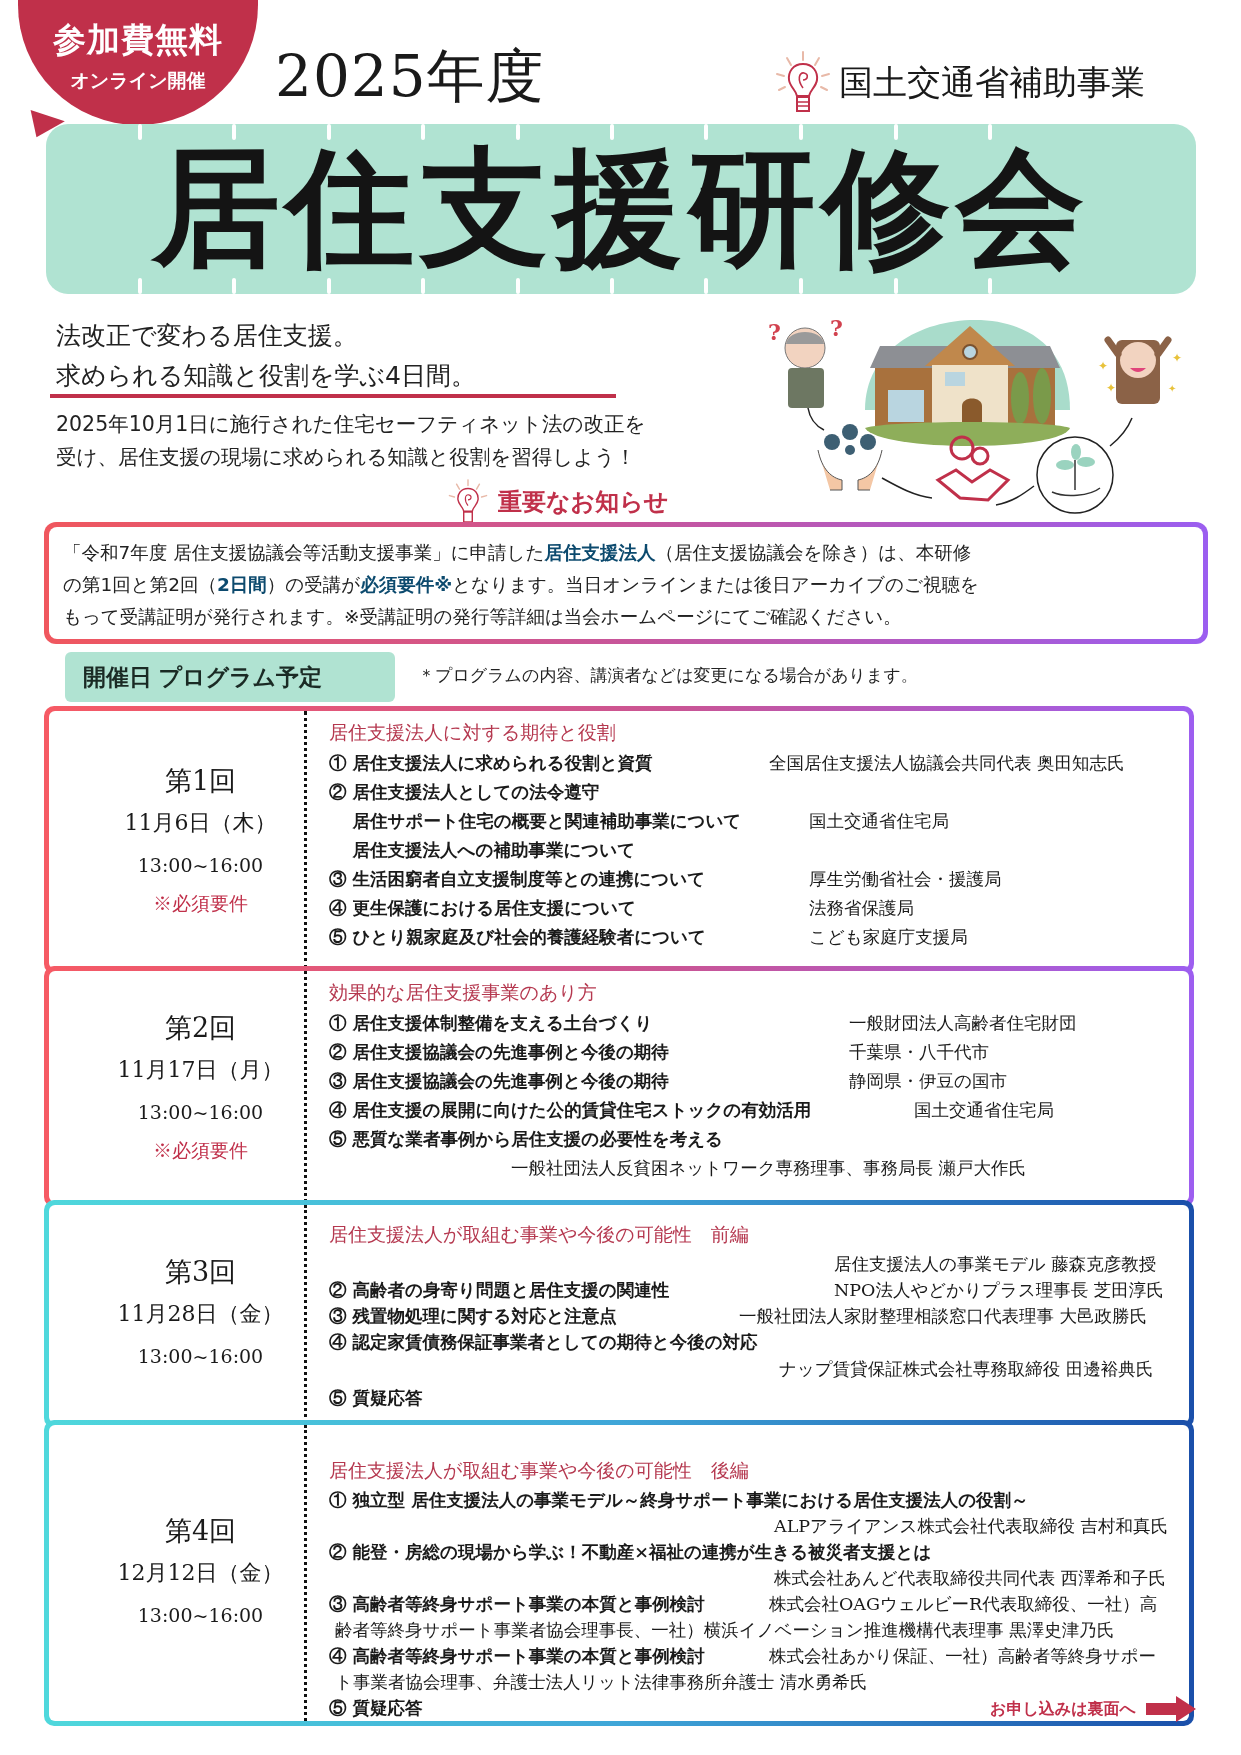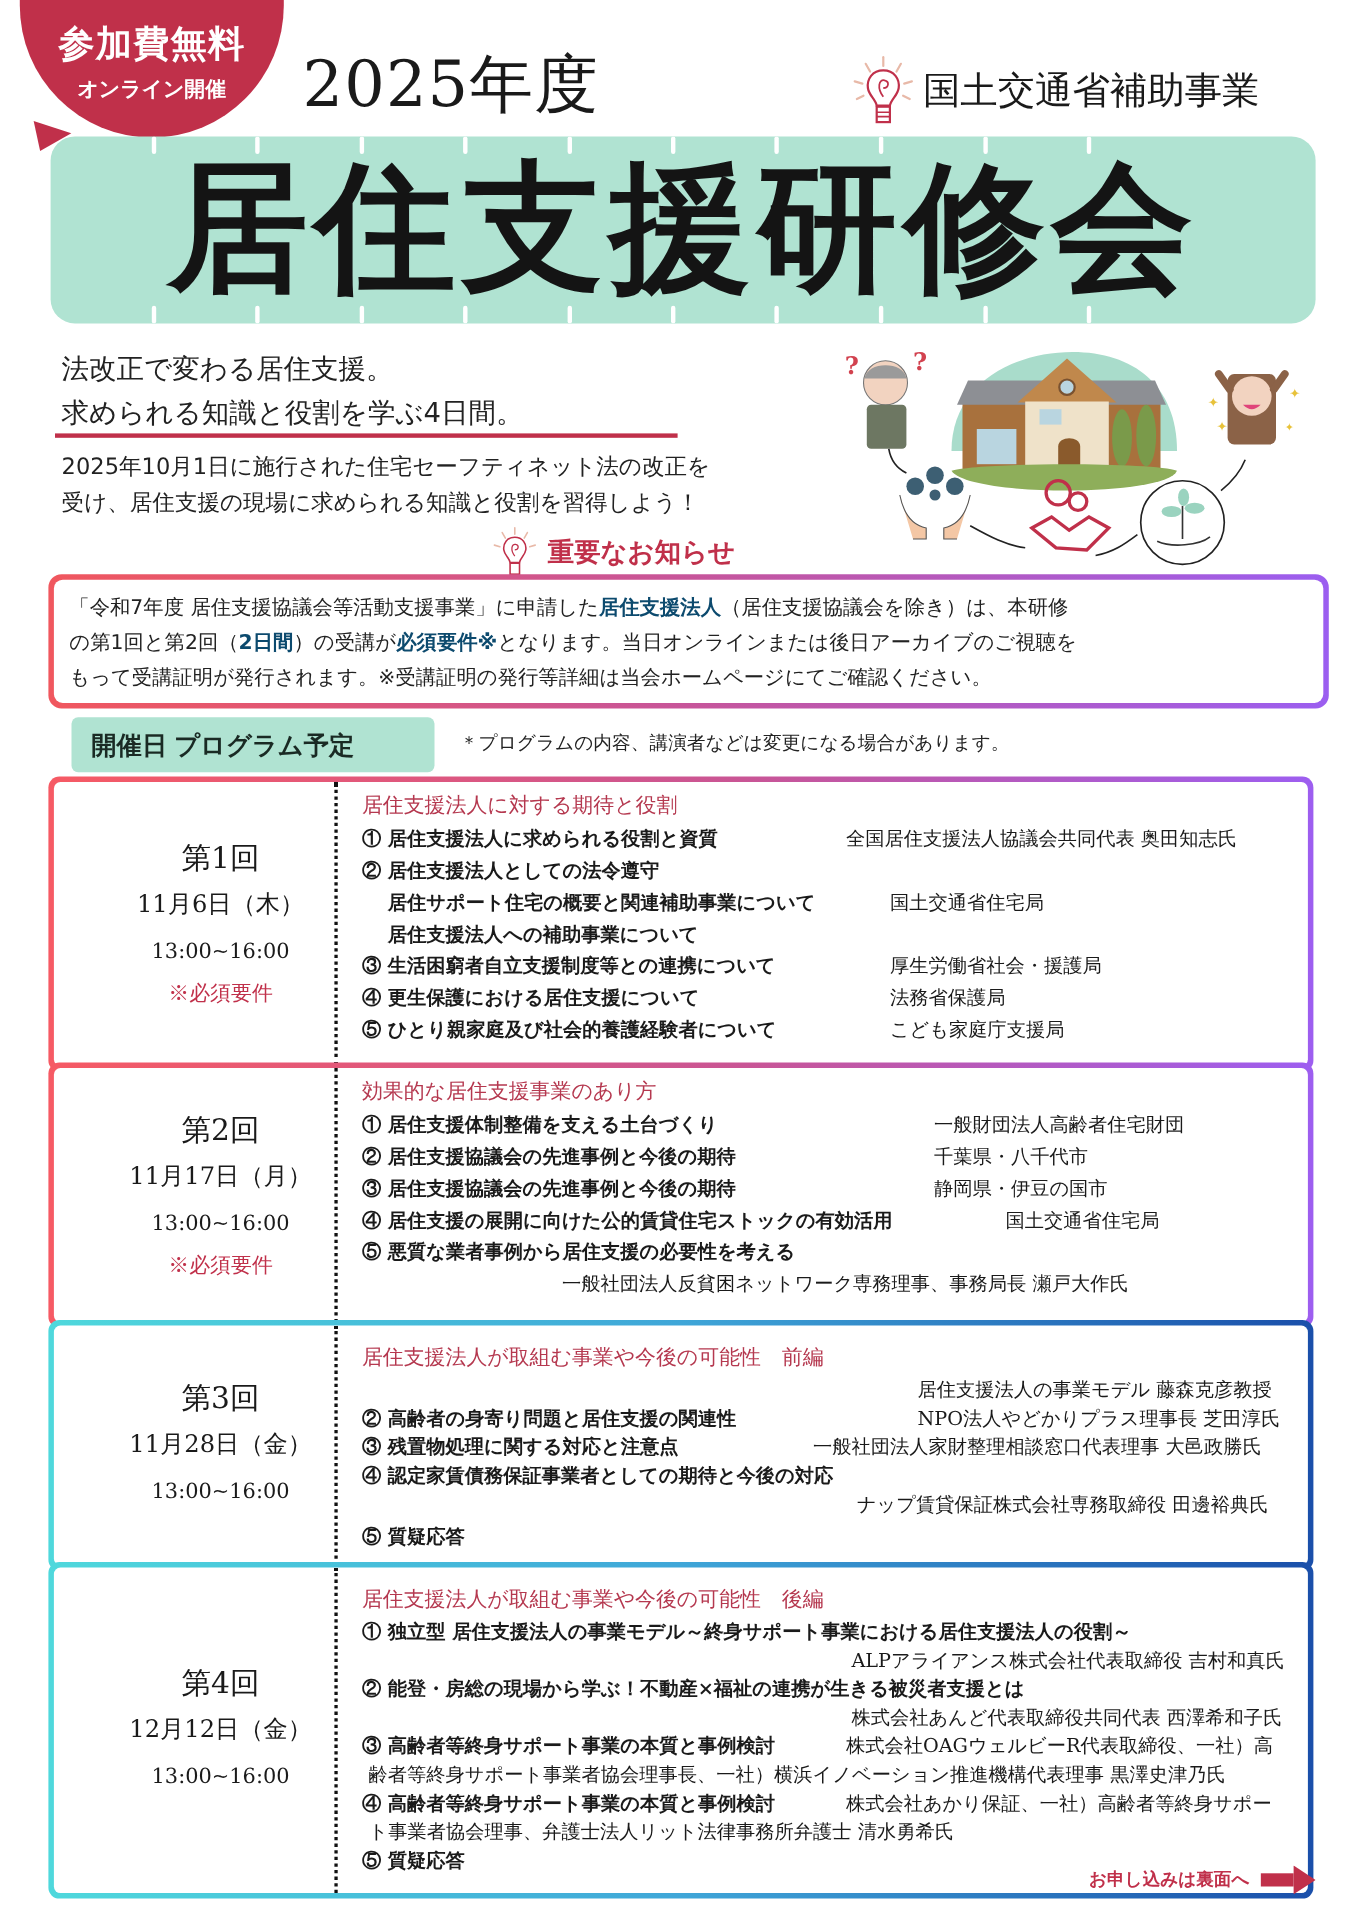--- a/index.html
+++ b/index.html
@@ -383,21 +383,21 @@
 </div>
 
 <div class="session s-blue" style="top:1420px;height:306px">
   <div class="session-inner">
     <div class="s-left">
       <div class="no">第4回</div>
       <div class="date">12月12日（金）</div>
       <div class="time">13:00~16:00</div>
     </div>
     <div class="s-right">
-      <div class="s-theme" style="margin-top:8px">居住支援法人が取組む事業や今後の可能性　後編</div>
+      <div class="s-theme" style="margin-top:24px">居住支援法人が取組む事業や今後の可能性　後編</div>
       <div class="item tight">
           <span class="t">① 独立型 居住支援法人の事業モデル～終身サポート事業における居住支援法人の役割～</span>
         </div>
       <div class="item tight">
           <span class="sp" style="left:445px">ALPアライアンス株式会社代表取締役 吉村和真氏</span>
         </div>
       <div class="item tight">
           <span class="t">② 能登・房総の現場から学ぶ！不動産×福祉の連携が生きる被災者支援とは</span>
         </div>
       <div class="item tight">

